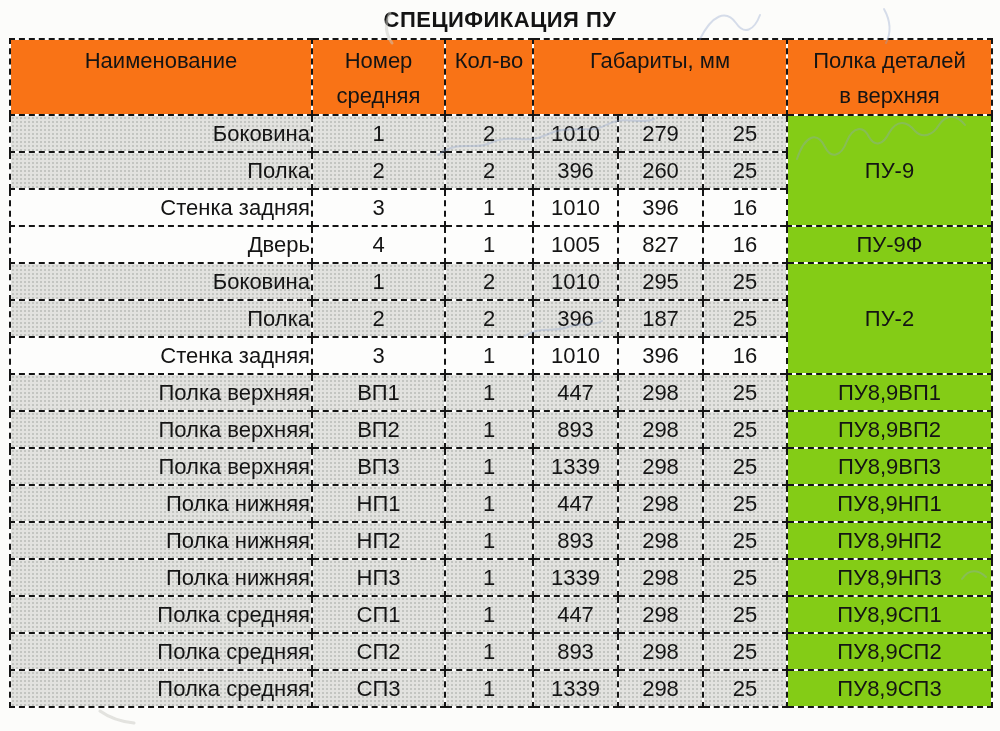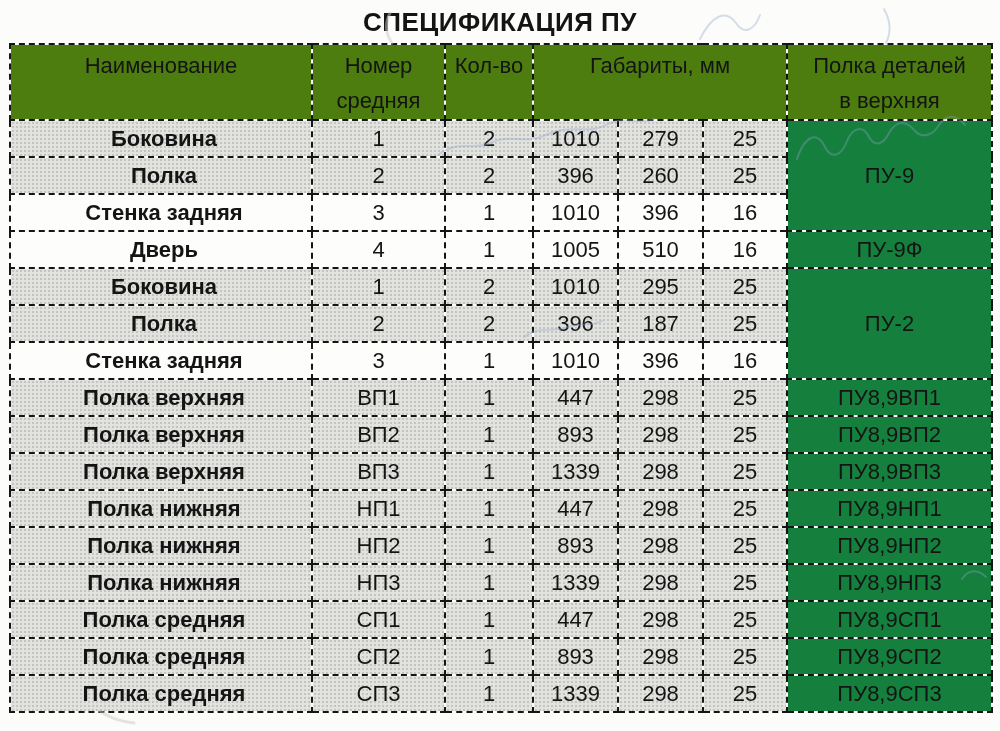--- a/index.html
+++ b/index.html
@@ -11,21 +11,21 @@
     color: #141414;
     overflow: hidden;
     position: relative;
   }
   .page { position: relative; width: 1000px; height: 731px; }
 
   .title {
     margin: 7px 0 5px 9px;
     width: 982px;
     text-align: center;
-    font-size: 26px;
+    font-size: 22px;
     font-weight: bold;
     letter-spacing: 0.5px;
     position: relative;
     z-index: 1;
   }
 
   table.spec {
     border-collapse: collapse;
     table-layout: fixed;
     margin-left: 9px;
@@ -40,41 +40,40 @@
     overflow: hidden;
     white-space: nowrap;
   }
   thead th {
     height: 74px;
     vertical-align: top;
     padding-top: 3px;
     font-weight: normal;
     text-align: center;
     line-height: 35px;
-    background: #4d7c0f;
+    background: #f97316;
   }
   tbody td {
     height: 37px;
     vertical-align: middle;
     text-align: center;
     background: #fdfdfc;
   }
   tbody td.name {
-    text-align: center;
+    text-align: right;
     padding-left: 7px;
-    font-weight: bold;
   }
   tr.shaded td {
     background-color: #e2e2df;
     background-image: radial-gradient(#c3c5c1 0.9px, rgba(0,0,0,0) 1.1px);
     background-size: 4px 4px;
   }
   tr.shaded td.pkg,
   tbody td.pkg {
-    background-color: #15803d;
+    background-color: #84cc16;
     background-image: none;
   }
   .artifacts {
     position: absolute;
     top: 0; left: 0;
     width: 1000px; height: 731px;
     z-index: 2;
     pointer-events: none;
   }
 </style>
@@ -136,21 +135,21 @@
           <td class="num">1</td>
           <td class="num">1010</td>
           <td class="num">396</td>
           <td class="num">16</td>
         </tr>
         <tr>
           <td class="name">Дверь</td>
           <td class="num">4</td>
           <td class="num">1</td>
           <td class="num">1005</td>
-          <td class="num">510</td>
+          <td class="num">827</td>
           <td class="num">16</td>
           <td class="pkg" rowspan="1">ПУ-9Ф</td>
         </tr>
         <tr class="shaded">
           <td class="name">Боковина</td>
           <td class="num">1</td>
           <td class="num">2</td>
           <td class="num">1010</td>
           <td class="num">295</td>
           <td class="num">25</td>

